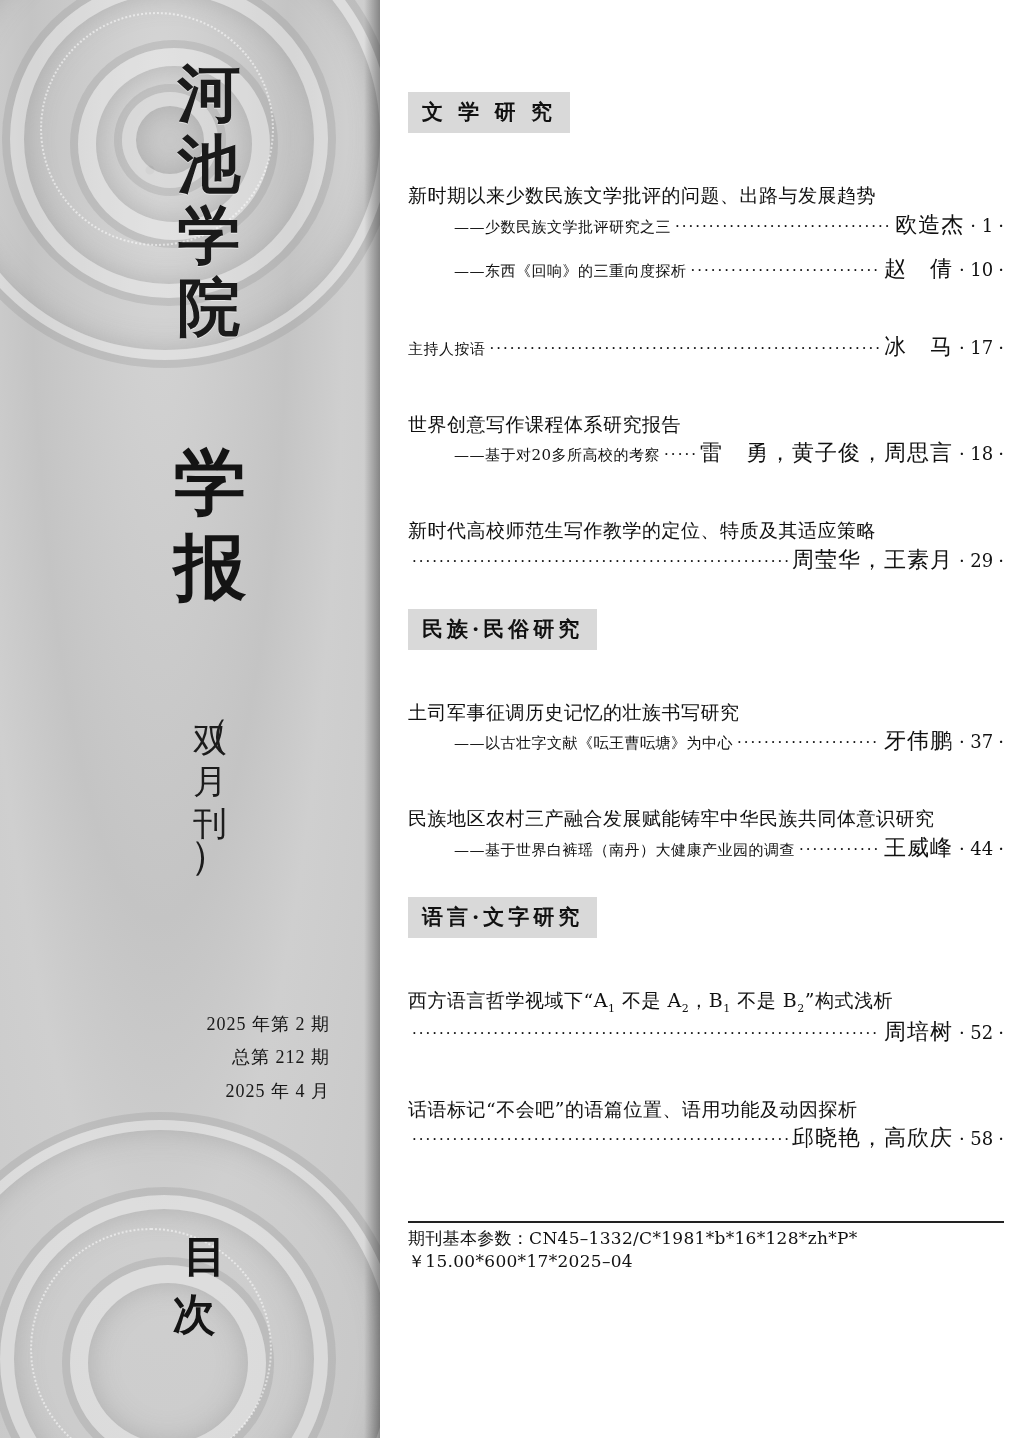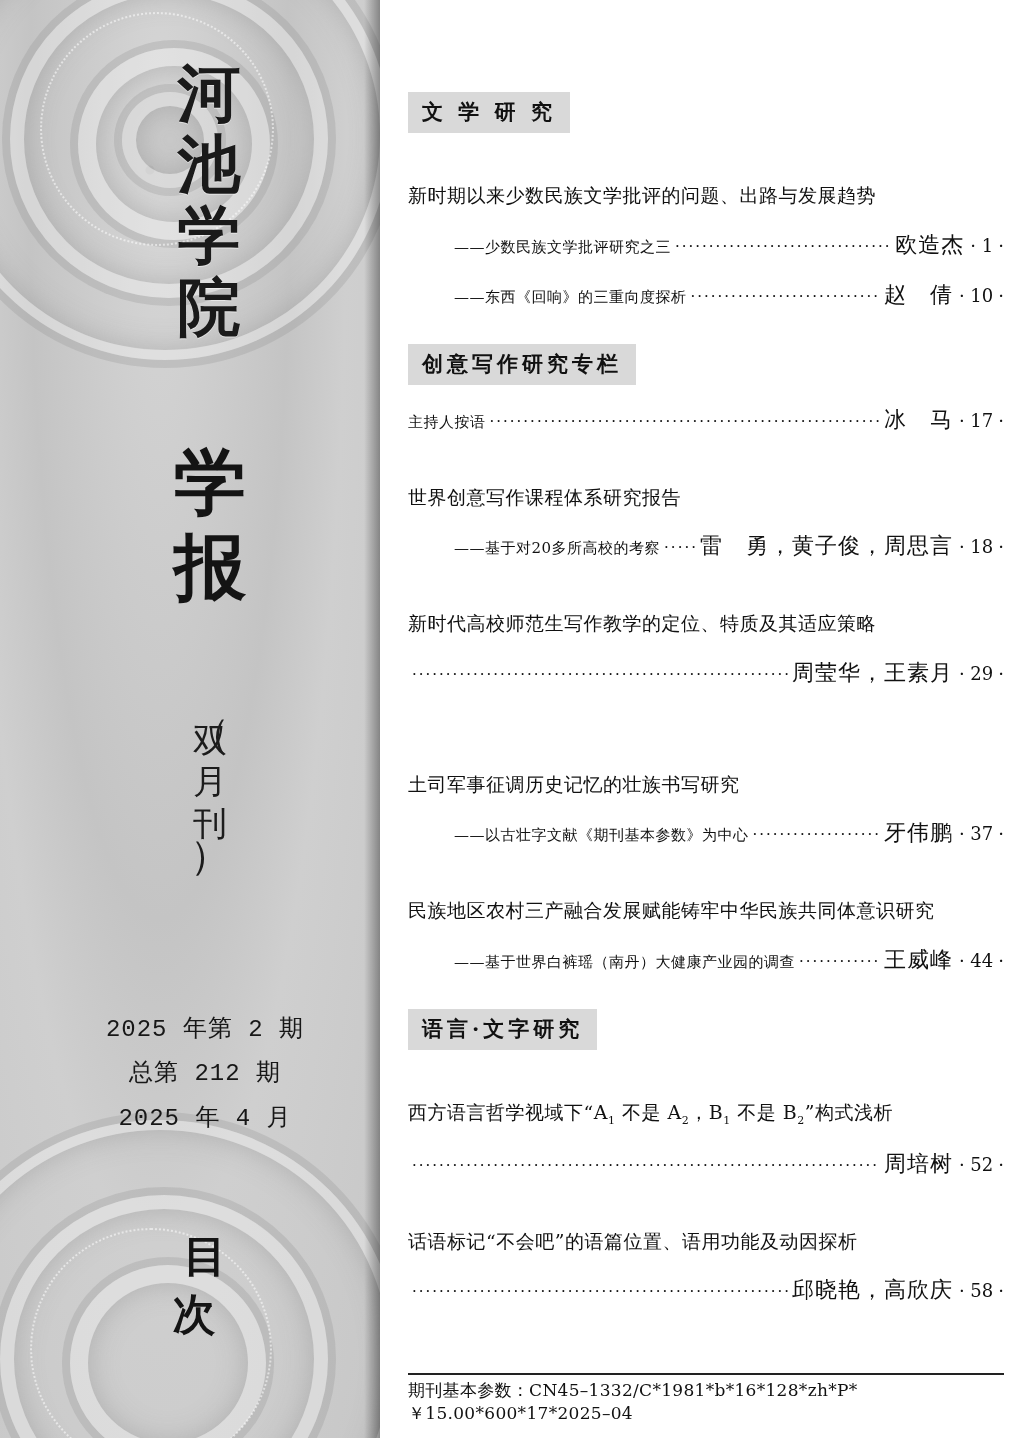--- a/index.html
+++ b/index.html
@@ -114,26 +114,25 @@
     color: #1c1c1c;
   }
   .paren-top { top: 706px; }
   .paren-bot { top: 828px; }
 
   .issue-info {
     position: absolute;
     left: 80px;
     top: 1008px;
     width: 250px;
-    text-align: center;
-    font-size: 24px;
+    text-align: right;
+    font-size: 18px;
     line-height: 1.85;
     color: #171717;
     letter-spacing: 1px;
-    font-family: Liberation Mono, monospace;
   }
   .issue-info div { white-space: nowrap; }
 
   .mulu {
     position: absolute;
     left: 100px;
     top: 1228px;
     width: 210px;
     text-align: center;
     font-family: "DejaVu Serif", serif;
@@ -178,21 +177,21 @@
     letter-spacing: 0.5px;
     line-height: 1.5;
     font-family: "DejaVu Serif", serif;
     margin-top: 48px;
   }
   .entry .subline {
     display: flex;
     align-items: baseline;
     font-size: 15px;
     color: #111;
-    margin-top: 20px;
+    margin-top: 0;
     font-family: "DejaVu Serif", serif;
   }
   .entry .subline.indent { padding-left: 46px; }
   .entry .subtitle { white-space: nowrap; letter-spacing: 0.5px; }
   .dots {
     flex: 1 1 auto;
     overflow: hidden;
     white-space: nowrap;
     margin: 0 4px;
     color: #111;
@@ -292,21 +291,21 @@
           </div><div class="entry">
             <div class="subline indent">
               <span class="subtitle">——东西《回响》的三重向度探析</span>
               <span class="dots">························································································································</span>
               <span class="author">赵　倩</span>
               <span class="pageno">· 10</span>
               <span class="tail">·</span>
             </div>
           </div></div>
         <div class="sec-gap"></div>
-        <div class="sec-wrap"><div class="section-head">创意写作研究专栏</div><div class="entry">
+        <div class="sec-wrap"><div class="entry">
             <div class="subline">
               <span class="subtitle">主持人按语</span>
               <span class="dots">························································································································</span>
               <span class="author">冰　马</span>
               <span class="pageno">· 17</span>
               <span class="tail">·</span>
             </div>
           </div><div class="entry">
             <div class="title">世界创意写作课程体系研究报告</div>
             <div class="subline indent">
@@ -320,24 +319,24 @@
             <div class="title">新时代高校师范生写作教学的定位、特质及其适应策略</div>
             <div class="subline">
               <span class="subtitle"></span>
               <span class="dots">························································································································</span>
               <span class="author">周莹华，王素月</span>
               <span class="pageno">· 29</span>
               <span class="tail">·</span>
             </div>
           </div></div>
         <div class="sec-gap"></div>
-        <div class="sec-wrap"><div class="entry">
+        <div class="sec-wrap"><div class="section-head">民族·民俗研究</div><div class="entry">
             <div class="title">土司军事征调历史记忆的壮族书写研究</div>
             <div class="subline indent">
-              <span class="subtitle">——以古壮字文献《期刊基本参数》为中心</span>
+              <span class="subtitle">——以古壮字文献《呍王曹呍塘》为中心</span>
               <span class="dots">························································································································</span>
               <span class="author">牙伟鹏</span>
               <span class="pageno">· 37</span>
               <span class="tail">·</span>
             </div>
           </div><div class="entry">
             <div class="title">民族地区农村三产融合发展赋能铸牢中华民族共同体意识研究</div>
             <div class="subline indent">
               <span class="subtitle">——基于世界白裤瑶（南丹）大健康产业园的调查</span>
               <span class="dots">························································································································</span>

